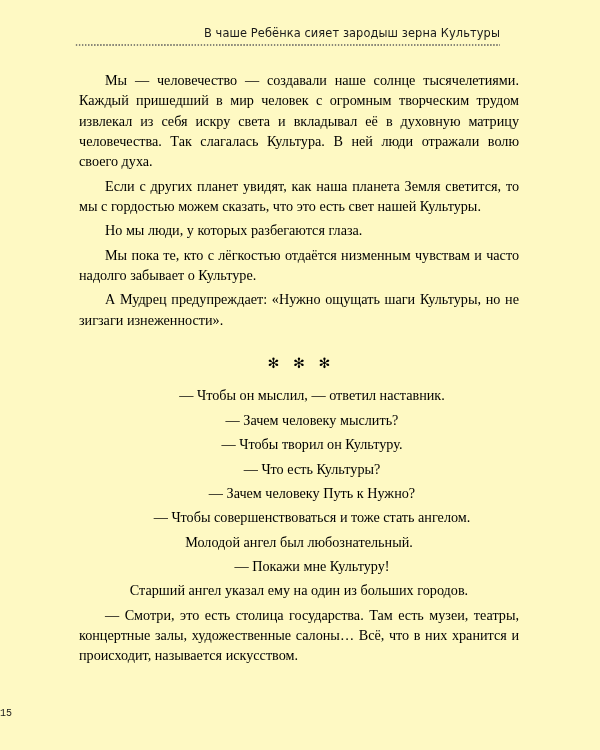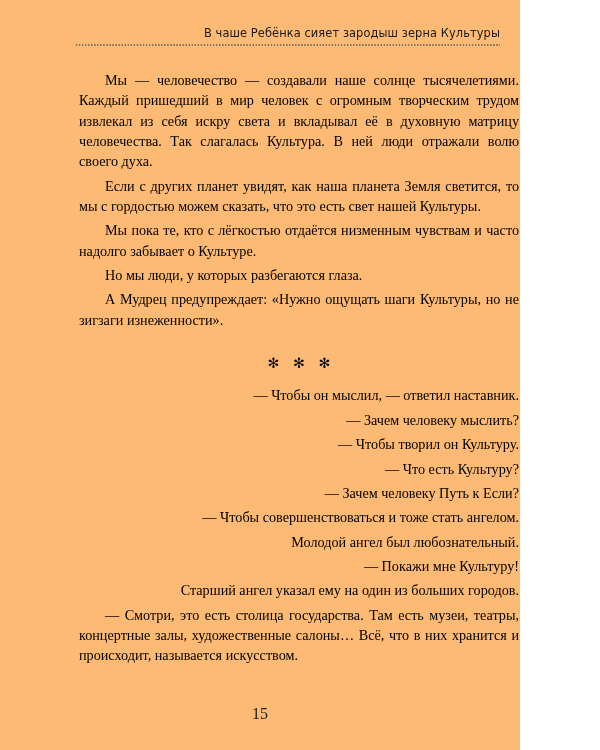--- a/index.html
+++ b/index.html
@@ -10,23 +10,23 @@
   body {
     width: 600px;
     height: 750px;
     overflow: hidden;
     font-family: "Liberation Serif", "DejaVu Serif", serif;
     color: #000000;
   }
 
   .page {
     position: relative;
-    width: 520px;
+    width: 600px;
     height: 750px;
-    background: #fdba74;
+    background: #fef9c3;
     box-sizing: border-box;
   }
 
   
   .header-zone {
     position: absolute;
     left: 75px;
     top: 26px;
     width: 425px;
   }
@@ -64,71 +64,72 @@
 
   p.para {
     margin: 4px;
     text-indent: 26px;
   }
   p.para.noindent {
     text-indent: 0;
   }
   
   p.para.short {
-    text-align: right;
+    text-align: center;
   }
 
   .divider {
     margin: 0;
     text-align: center;
     font-size: 14.2px;
     line-height: 20.35px;
     letter-spacing: 5px;
     text-indent: 5px;
     padding-top: 19px;
     padding-bottom: 8px;
   }
 
   
   .folio {
     position: absolute;
     left: 0;
     right: 0;
     top: 706px;
-    text-align: center;
-    font-size: 16px;
+    text-align: left;
+    font-size: 10px;
     line-height: 16px;
     color: #1a1a1a;
+    font-family: Liberation Mono, monospace;
   }
 </style>
 </head>
 <body>
 
 <div class="page">
 
   <div class="header-zone">
     <div class="running-head">В чаше Ребёнка сияет зародыш зерна Культуры</div>
     <div class="dotted-rule"></div>
   </div>
 
   <div class="body-col">
 
     <p class="para">Мы — человечество — создавали наше солнце тысячелетиями. Каждый пришедший в мир человек с огромным творческим трудом извлекал из себя искру света и вкладывал её в духовную матрицу человечества. Так слагалась Культура. В ней люди отражали волю своего духа.</p>
     <p class="para">Если с других планет увидят, как наша планета Земля светится, то мы с гордостью можем сказать, что это есть свет нашей Культуры.</p>
+    <p class="para">Но мы люди, у которых разбегаются глаза.</p>
     <p class="para">Мы пока те, кто с лёгкостью отдаётся низменным чувствам и часто надолго забывает о Культуре.</p>
-    <p class="para">Но мы люди, у которых разбегаются глаза.</p>
     <p class="para">А Мудрец предупреждает: «Нужно ощущать шаги Культуры, но не зигзаги изнеженности».</p>
 
     <p class="divider">✻ ✻ ✻</p>
 
     <p class="para short">— Чтобы он мыслил, — ответил наставник.</p>
     <p class="para short">— Зачем человеку мыслить?</p>
     <p class="para short">— Чтобы творил он Культуру.</p>
-    <p class="para short">— Что есть Культуру?</p>
-    <p class="para short">— Зачем человеку Путь к Если?</p>
+    <p class="para short">— Что есть Культуры?</p>
+    <p class="para short">— Зачем человеку Путь к Нужно?</p>
     <p class="para short">— Чтобы совершенствоваться и тоже стать ангелом.</p>
     <p class="para noindent short">Молодой ангел был любознательный.</p>
     <p class="para short">— Покажи мне Культуру!</p>
     <p class="para noindent short">Старший ангел указал ему на один из больших городов.</p>
     <p class="para">— Смотри, это есть столица государства. Там есть музеи, театры, концертные залы, художественные салоны… Всё, что в них хранится и происходит, называется искусством.</p>
 
   </div>
 
   <div class="folio">15</div>
 

